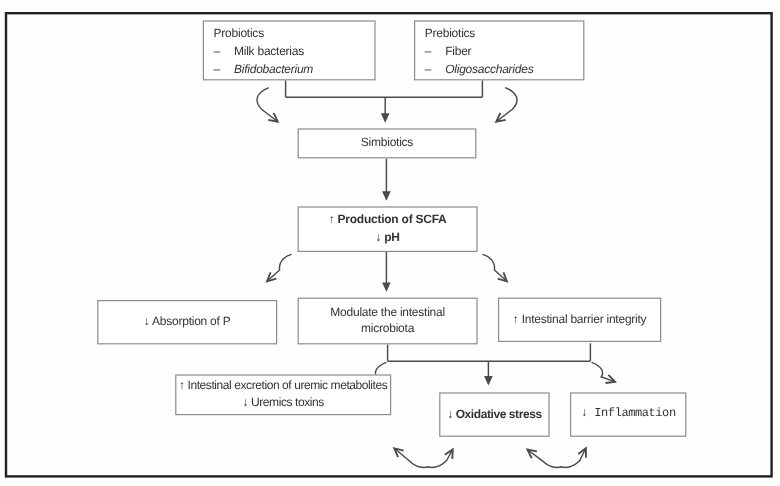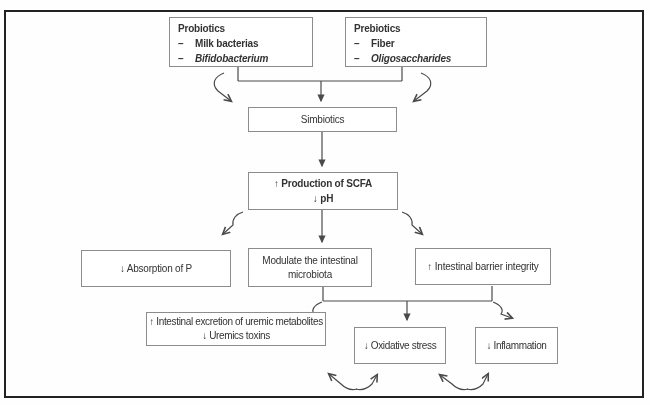--- a/index.html
+++ b/index.html
@@ -18,34 +18,34 @@
   svg.wires{position:absolute;left:0;top:0;width:650px;height:405px;}
   .box{
     position:absolute;box-sizing:border-box;
     border:1px solid #8c8c8c;background:#fff;
     font-size:10px;letter-spacing:-0.2px;line-height:14px;
     display:flex;flex-direction:column;justify-content:center;align-items:center;
     text-align:center;
   }
   .box.left-align{
     justify-content:flex-end;align-items:flex-start;text-align:left;
-    padding:3px 4px 0 8px;line-height:15px;font-weight:bold;
+    padding:3px 4px 0 8px;line-height:15px;
   }
   .dash{display:inline-block;width:17px;}
   .italic{font-style:italic;}
   #box-probiotics   {left:169px;top:17px;width:144px;height:50px;}
   #box-prebiotics   {left:329px;top:17px;width:142px;height:50px;margin-left:16px;}
   #box-simbiotics   {left:248px;top:107px;width:149px;height:25px;}
   #box-scfa         {left:248px;top:172px;width:150px;height:38px;line-height:15px;font-weight:bold;}
   #box-absorption   {left:81px; top:250px;width:150px;height:37px;}
-  #box-modulate     {left:248px;top:248px;width:124px;height:39px;}
+  #box-modulate     {left:248px;top:248px;width:150px;height:39px;}
   #box-barrier      {left:415px;top:248px;width:136px;height:37px;}
   #box-excretion    {left:146px;top:312px;width:180px;height:34px;letter-spacing:-0.35px;align-items:center;}
-  #box-oxidative    {left:354px;top:327px;width:92px;height:37px;letter-spacing:-0.35px;}
-  #box-inflammation {left:475px;top:327px;width:83px;height:37px;letter-spacing:-0.35px;}
+  #box-oxidative    {left:366px;top:327px;width:92px;height:37px;letter-spacing:-0.35px;font-weight:bold;}
+  #box-inflammation {left:475px;top:327px;width:97px;height:37px;letter-spacing:-0.35px;font-family:Liberation Mono, monospace;}
 </style>
 </head>
 <body>
 
 <div class="canvas">
 
   <div class="figure-border"></div>
 
   <svg class="wires" viewBox="0 0 650 405">
     <defs>

